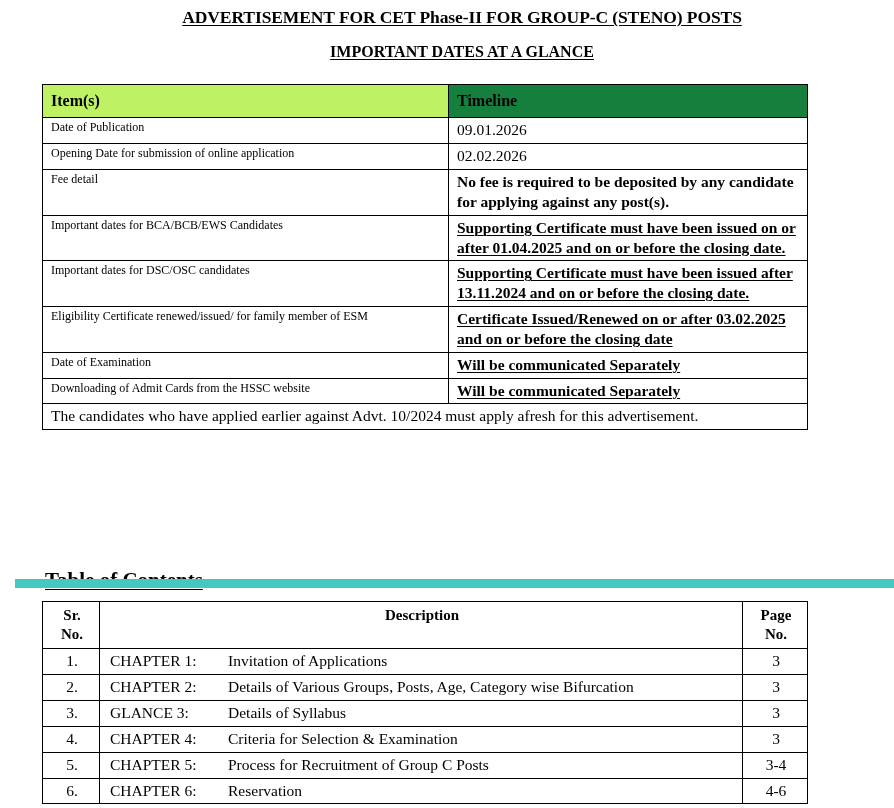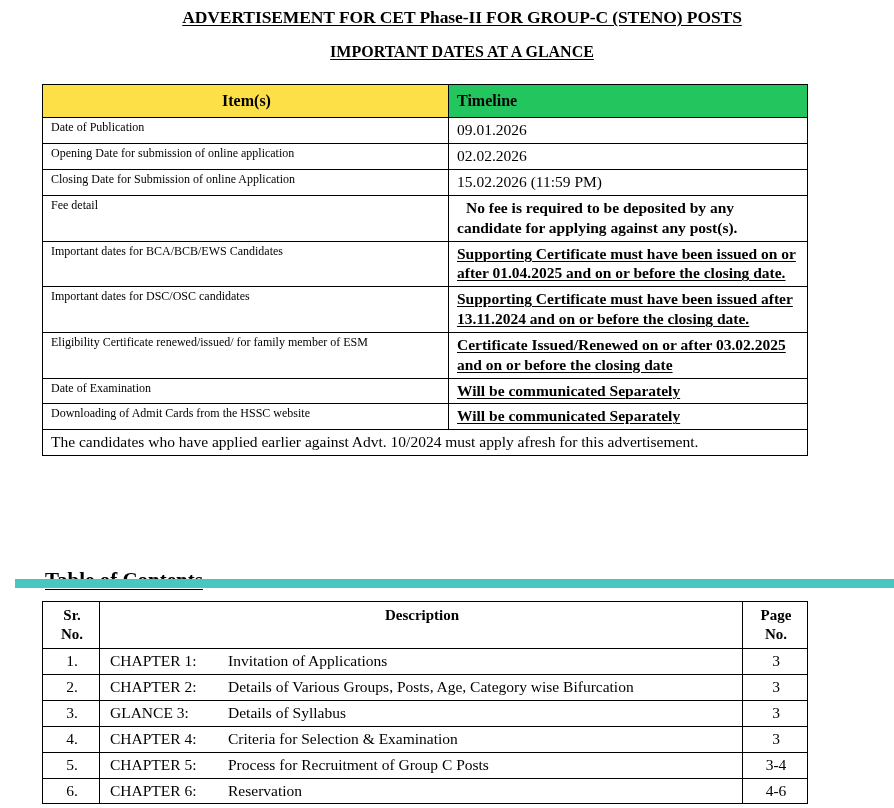--- a/index.html
+++ b/index.html
@@ -72,21 +72,21 @@
     text-align: left;
   }
   #dates-table td.item {
     text-align: justify;
     text-align-last: left;
     font-size: 12px;
     hyphens: none;
   }
   #dates-table td.timeline { font-size: 15.5px; }
   .val-plain { font-weight: normal; }
-  .val-bold  { font-weight: bold; margin-left: 9px; }
+  .val-bold  { font-weight: bold; }
   .val-bold-u{
     font-weight: bold;
     text-decoration: underline;
     text-underline-offset: 2px;
     text-decoration-thickness: 1.3px;
     margin-top: 38px;
   }
   td.note {
     font-weight: bold;
     text-align: justify;
@@ -143,36 +143,32 @@
   <h2 class="doc-subtitle"><span class="u">IMPORTANT DATES AT A GLANCE</span></h2>
 
   <div class="tbl-wrap" style="left:27px; top:84px;">
     <table class="doc" id="dates-table">
       <colgroup>
           <col style="width:406px">
           <col style="width:359px">
         </colgroup>
       <thead>
         <tr>
-          <th style="background: #fde047; text-align: center;">Item(s)</th>
-          <th style="background: #22c55e;">Timeline</th>
+          <th style="background: #bef264;">Item(s)</th>
+          <th style="background: #15803d;">Timeline</th>
         </tr>
       </thead>
       <tbody id="dates-body">
           <tr>
             <td class="item">Date of Publication</td>
             <td class="timeline"><span class="val-plain">09.01.2026</span></td>
           </tr>
           <tr>
             <td class="item">Opening Date for submission of online application</td>
             <td class="timeline"><span class="val-plain">02.02.2026</span></td>
-          </tr>
-          <tr>
-            <td class="item">Closing Date for Submission of online Application</td>
-            <td class="timeline"><span class="val-plain">15.02.2026   (11:59 PM)</span></td>
           </tr>
           <tr>
             <td class="item">Fee detail</td>
             <td class="timeline"><span class="val-bold">No fee is required to be deposited by any candidate for applying against any post(s).</span></td>
           </tr>
           <tr>
             <td class="item">Important dates for BCA/BCB/EWS Candidates</td>
             <td class="timeline"><span class="val-bold-u">Supporting Certificate must have been issued on or after 01.04.2025 and on or before the closing date.</span></td>
           </tr>
           <tr>

